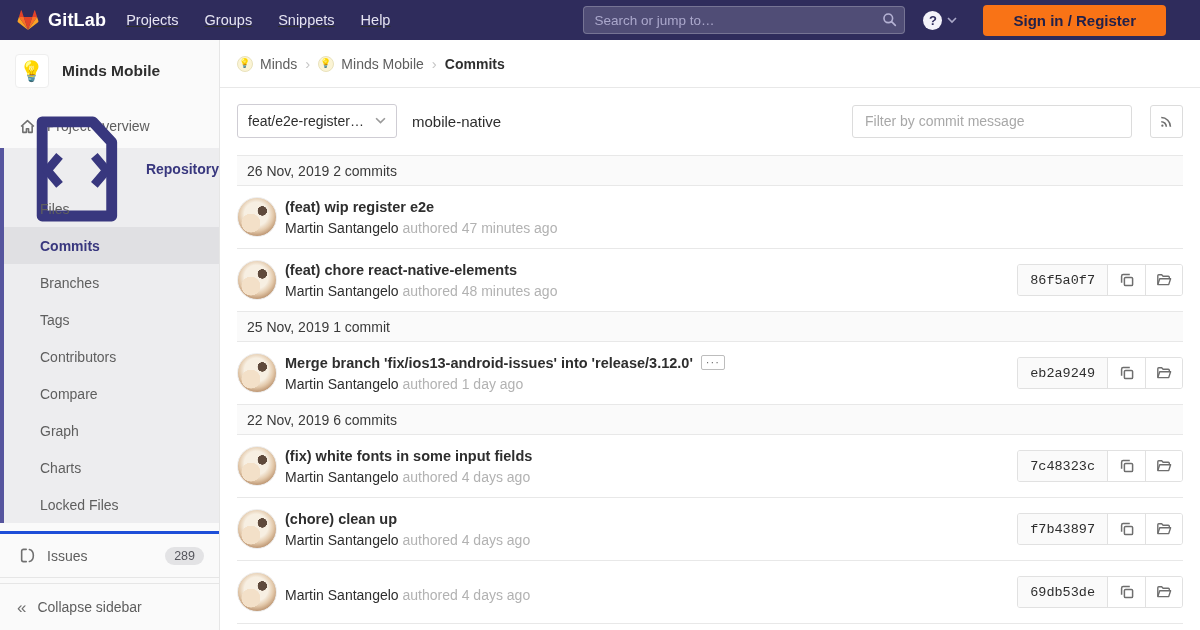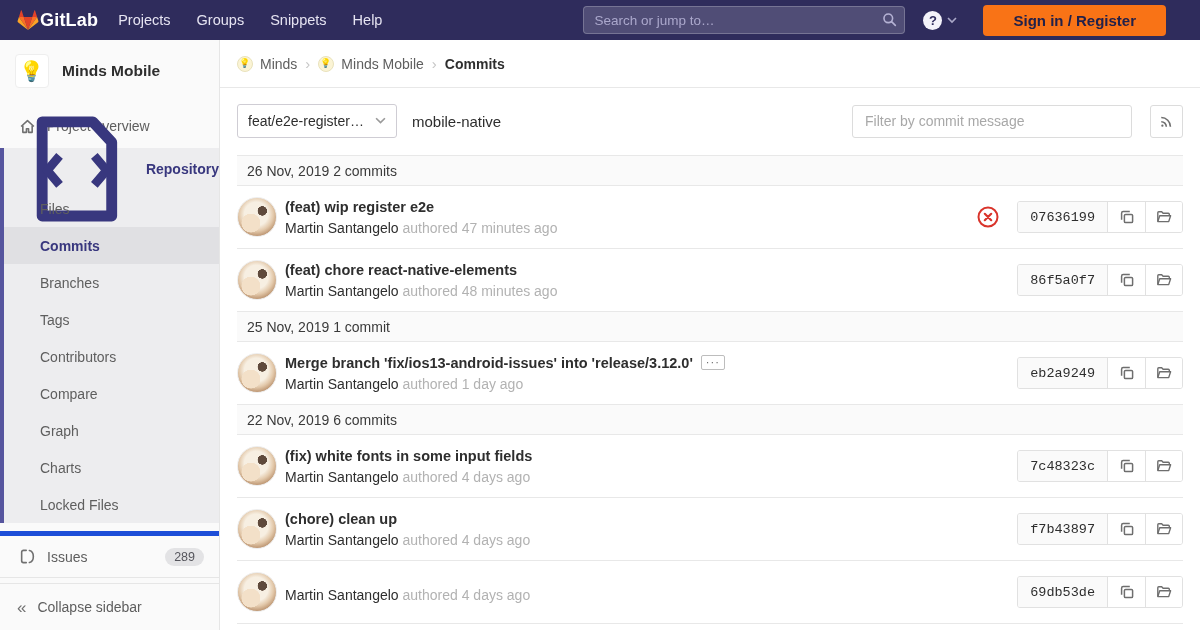--- a/index.html
+++ b/index.html
@@ -3,24 +3,24 @@
 <meta charset="utf-8">
 <style>
   * { margin:0; padding:0; box-sizing:border-box; }
   html,body { width:1200px; height:630px; overflow:hidden; }
   body { font-family:"Liberation Sans", sans-serif; font-size:14px; color:#2e2e2e; background:#fff; }
   a { text-decoration:none; color:inherit; }
   button { font-family:inherit; cursor:pointer; }
 
   
   .navbar { height:40px; background:#2f2c5c; display:flex; align-items:center; padding:0 16px; }
-  .brand { display:flex; align-items:center; margin-right:20px; }
+  .brand { display:flex; align-items:center; gap:8px; margin-right:20px; }
   .brand-logo { width:24px; height:24px; display:block; }
   .brand-name { color:#fff; font-size:18px; font-weight:bold; letter-spacing:.2px; }
-  .nav-items { display:flex; align-items:center; gap:26px; }
+  .nav-items { display:flex; align-items:center; gap:26px;text-decoration:underline; }
   .nav-item { color:#e6e4f2; font-size:14.5px; font-weight:500; cursor:pointer; }
   .nav-spacer { flex:1; }
   .nav-search { position:relative; width:322px; height:28px; margin-right:18px; }
   .nav-search input { width:100%; height:100%; background:rgba(255,255,255,.16); border:1px solid rgba(255,255,255,.22);
       border-radius:4px; color:#e6e4f2; padding:0 30px 0 10px; font-size:13.5px; outline:none; }
   .nav-search input::placeholder { color:#abA8cc; }
   .nav-search .search-ic { position:absolute; right:8px; top:6px; width:15px; height:15px; color:#b5b2d4; }
   .help-wrap { display:flex; align-items:center; gap:5px; margin-right:26px; cursor:pointer; }
   .help-circle { width:19px; height:19px; border-radius:50%; background:#f4f3fa; color:#2f2c5c;
       font-weight:bold; font-size:13px; display:flex; align-items:center; justify-content:center; }
@@ -38,21 +38,21 @@
       display:flex; align-items:center; justify-content:center; font-size:20px; }
   .project-name { font-size:15.5px; font-weight:bold; color:#2e2e2e; }
   .side-item { display:flex; align-items:center; height:44px; padding-left:19px; gap:11px; color:#5e5e5e; cursor:pointer; }
   .side-item .s-icon { width:17px; height:17px; color:#707070; flex:none; }
   .repo-section { border-left:4px solid #56559e; background:#ededef; }
   .repo-head { display:flex; align-items:center; height:42px; padding-left:15px; gap:11px; cursor:pointer; }
   .repo-head .s-icon { color:#38377e; }
   .repo-head .lbl { color:#38377e; font-weight:bold; }
   .sub-item { display:flex; align-items:center; height:37px; padding-left:36px; color:#5e5e5e; font-size:14px; cursor:pointer; }
   .sub-item.active { background:#e0e0e3; color:#38377e; font-weight:bold; }
-  .issues-row { margin-top:8px; border-top:5px solid #1d4ed8; border-bottom:1px solid #e6e6e6;
+  .issues-row { margin-top:8px; border-top:3px solid #1d4ed8; border-bottom:1px solid #e6e6e6;
       height:47px; display:flex; align-items:center; padding:0 15px 0 19px; gap:11px; color:#5e5e5e; cursor:pointer; }
   .issues-row .s-icon { width:17px; height:17px; color:#707070; }
   .count-badge { margin-left:auto; background:#e3e3e5; color:#55555c; border-radius:10px; font-size:12.5px;
       padding:2px 9px; }
   .collapse-row { position:absolute; left:0; right:0; bottom:0; height:47px; border-top:1px solid #e6e6e6;
       display:flex; align-items:center; padding-left:17px; gap:11px; color:#5e5e5e; cursor:pointer; background:#fafafa; }
   .collapse-ic { font-size:17px; color:#707070; line-height:1; }
 
   
   .main { flex:1; background:#fff; min-width:0; }
@@ -238,191 +238,170 @@
           <span class="photo-avatar"></span>
           <div class="commit-info">
             <div class="commit-title-line">
               <a class="commit-title">(feat) wip register e2e</a>
             </div>
             <div class="commit-meta">
               <a class="author-link">Martin Santangelo</a>
               <span class="authored-time">authored 47 minutes ago</span>
             </div>
           </div>
+        </div>
+
+        <div class="commit-row">
+          <span class="photo-avatar"></span>
+          <div class="commit-info">
+            <div class="commit-title-line">
+              <a class="commit-title">(feat) chore react-native-elements</a>
+            </div>
+            <div class="commit-meta">
+              <a class="author-link">Martin Santangelo</a>
+              <span class="authored-time">authored 48 minutes ago</span>
+            </div>
+          </div>
           <div class="commit-actions">
-            <svg class="status-failed" viewBox="0 0 22 22" fill="none" stroke="currentColor">
-              <circle cx="11" cy="11" r="9.5" stroke-width="2"></circle>
-              <path d="M7.8 7.8 l6.4 6.4 M14.2 7.8 l-6.4 6.4" stroke-width="2.2" stroke-linecap="round"></path>
-            </svg>
             <div class="sha-group">
-              <span class="sha-label">07636199</span>
+              <span class="sha-label">86f5a0f7</span>
               <button class="mini-btn">
                 <svg viewBox="0 0 16 16" fill="none" stroke="currentColor" stroke-width="1.5">
                   <rect x="5.4" y="5.4" width="8.2" height="8.2" rx="1.2"></rect>
                   <path d="M10.8 2.6 H4.2 a1.6 1.6 0 0 0 -1.6 1.6 v6.6"></path>
                 </svg>
               </button>
               <button class="mini-btn">
                 <svg viewBox="0 0 16 16" fill="none" stroke="currentColor" stroke-width="1.4" stroke-linejoin="round">
                   <path d="M1.8 12.6 V3.7 c0-.5.4-.9.9-.9 h3 l1.4 1.5 h5.3 c.5 0 .9.4.9.9 v1"></path>
                   <path d="M3.7 6.8 h10.9 l-1.9 5.8 H1.8 z"></path>
                 </svg>
               </button>
             </div>
           </div>
         </div>
 
+        <div class="date-band">25 Nov, 2019 1 commit</div>
+
         <div class="commit-row">
           <span class="photo-avatar"></span>
           <div class="commit-info">
             <div class="commit-title-line">
-              <a class="commit-title">(feat) chore react-native-elements</a>
-            </div>
-            <div class="commit-meta">
-              <a class="author-link">Martin Santangelo</a>
-              <span class="authored-time">authored 48 minutes ago</span>
+              <a class="commit-title">Merge branch 'fix/ios13-android-issues' into 'release/3.12.0'</a>
+              <button class="expander-btn">···</button>
+            </div>
+            <div class="commit-meta">
+              <a class="author-link">Martin Santangelo</a>
+              <span class="authored-time">authored 1 day ago</span>
             </div>
           </div>
           <div class="commit-actions">
             <div class="sha-group">
-              <span class="sha-label">86f5a0f7</span>
+              <span class="sha-label">eb2a9249</span>
               <button class="mini-btn">
                 <svg viewBox="0 0 16 16" fill="none" stroke="currentColor" stroke-width="1.5">
                   <rect x="5.4" y="5.4" width="8.2" height="8.2" rx="1.2"></rect>
                   <path d="M10.8 2.6 H4.2 a1.6 1.6 0 0 0 -1.6 1.6 v6.6"></path>
                 </svg>
               </button>
               <button class="mini-btn">
                 <svg viewBox="0 0 16 16" fill="none" stroke="currentColor" stroke-width="1.4" stroke-linejoin="round">
                   <path d="M1.8 12.6 V3.7 c0-.5.4-.9.9-.9 h3 l1.4 1.5 h5.3 c.5 0 .9.4.9.9 v1"></path>
                   <path d="M3.7 6.8 h10.9 l-1.9 5.8 H1.8 z"></path>
                 </svg>
               </button>
             </div>
           </div>
         </div>
 
-        <div class="date-band">25 Nov, 2019 1 commit</div>
+        <div class="date-band">22 Nov, 2019 6 commits</div>
 
         <div class="commit-row">
           <span class="photo-avatar"></span>
           <div class="commit-info">
             <div class="commit-title-line">
-              <a class="commit-title">Merge branch 'fix/ios13-android-issues' into 'release/3.12.0'</a>
-              <button class="expander-btn">···</button>
-            </div>
-            <div class="commit-meta">
-              <a class="author-link">Martin Santangelo</a>
-              <span class="authored-time">authored 1 day ago</span>
+              <a class="commit-title">(fix) white fonts in some input fields</a>
+            </div>
+            <div class="commit-meta">
+              <a class="author-link">Martin Santangelo</a>
+              <span class="authored-time">authored 4 days ago</span>
             </div>
           </div>
           <div class="commit-actions">
             <div class="sha-group">
-              <span class="sha-label">eb2a9249</span>
+              <span class="sha-label">7c48323c</span>
               <button class="mini-btn">
                 <svg viewBox="0 0 16 16" fill="none" stroke="currentColor" stroke-width="1.5">
                   <rect x="5.4" y="5.4" width="8.2" height="8.2" rx="1.2"></rect>
                   <path d="M10.8 2.6 H4.2 a1.6 1.6 0 0 0 -1.6 1.6 v6.6"></path>
                 </svg>
               </button>
               <button class="mini-btn">
                 <svg viewBox="0 0 16 16" fill="none" stroke="currentColor" stroke-width="1.4" stroke-linejoin="round">
                   <path d="M1.8 12.6 V3.7 c0-.5.4-.9.9-.9 h3 l1.4 1.5 h5.3 c.5 0 .9.4.9.9 v1"></path>
                   <path d="M3.7 6.8 h10.9 l-1.9 5.8 H1.8 z"></path>
                 </svg>
               </button>
             </div>
           </div>
         </div>
 
-        <div class="date-band">22 Nov, 2019 6 commits</div>
-
         <div class="commit-row">
           <span class="photo-avatar"></span>
           <div class="commit-info">
             <div class="commit-title-line">
-              <a class="commit-title">(fix) white fonts in some input fields</a>
+              <a class="commit-title">(chore) clean up</a>
             </div>
             <div class="commit-meta">
               <a class="author-link">Martin Santangelo</a>
               <span class="authored-time">authored 4 days ago</span>
             </div>
           </div>
           <div class="commit-actions">
             <div class="sha-group">
-              <span class="sha-label">7c48323c</span>
+              <span class="sha-label">f7b43897</span>
               <button class="mini-btn">
                 <svg viewBox="0 0 16 16" fill="none" stroke="currentColor" stroke-width="1.5">
                   <rect x="5.4" y="5.4" width="8.2" height="8.2" rx="1.2"></rect>
                   <path d="M10.8 2.6 H4.2 a1.6 1.6 0 0 0 -1.6 1.6 v6.6"></path>
                 </svg>
               </button>
               <button class="mini-btn">
                 <svg viewBox="0 0 16 16" fill="none" stroke="currentColor" stroke-width="1.4" stroke-linejoin="round">
                   <path d="M1.8 12.6 V3.7 c0-.5.4-.9.9-.9 h3 l1.4 1.5 h5.3 c.5 0 .9.4.9.9 v1"></path>
                   <path d="M3.7 6.8 h10.9 l-1.9 5.8 H1.8 z"></path>
                 </svg>
               </button>
             </div>
           </div>
         </div>
 
         <div class="commit-row">
           <span class="photo-avatar"></span>
           <div class="commit-info">
-            <div class="commit-title-line">
-              <a class="commit-title">(chore) clean up</a>
-            </div>
             <div class="commit-meta">
               <a class="author-link">Martin Santangelo</a>
               <span class="authored-time">authored 4 days ago</span>
             </div>
           </div>
           <div class="commit-actions">
             <div class="sha-group">
-              <span class="sha-label">f7b43897</span>
+              <span class="sha-label">69db53de</span>
               <button class="mini-btn">
                 <svg viewBox="0 0 16 16" fill="none" stroke="currentColor" stroke-width="1.5">
                   <rect x="5.4" y="5.4" width="8.2" height="8.2" rx="1.2"></rect>
                   <path d="M10.8 2.6 H4.2 a1.6 1.6 0 0 0 -1.6 1.6 v6.6"></path>
                 </svg>
               </button>
               <button class="mini-btn">
                 <svg viewBox="0 0 16 16" fill="none" stroke="currentColor" stroke-width="1.4" stroke-linejoin="round">
                   <path d="M1.8 12.6 V3.7 c0-.5.4-.9.9-.9 h3 l1.4 1.5 h5.3 c.5 0 .9.4.9.9 v1"></path>
                   <path d="M3.7 6.8 h10.9 l-1.9 5.8 H1.8 z"></path>
                 </svg>
               </button>
             </div>
           </div>
         </div>
 
-        <div class="commit-row">
-          <span class="photo-avatar"></span>
-          <div class="commit-info">
-            <div class="commit-meta">
-              <a class="author-link">Martin Santangelo</a>
-              <span class="authored-time">authored 4 days ago</span>
-            </div>
-          </div>
-          <div class="commit-actions">
-            <div class="sha-group">
-              <span class="sha-label">69db53de</span>
-              <button class="mini-btn">
-                <svg viewBox="0 0 16 16" fill="none" stroke="currentColor" stroke-width="1.5">
-                  <rect x="5.4" y="5.4" width="8.2" height="8.2" rx="1.2"></rect>
-                  <path d="M10.8 2.6 H4.2 a1.6 1.6 0 0 0 -1.6 1.6 v6.6"></path>
-                </svg>
-              </button>
-              <button class="mini-btn">
-                <svg viewBox="0 0 16 16" fill="none" stroke="currentColor" stroke-width="1.4" stroke-linejoin="round">
-                  <path d="M1.8 12.6 V3.7 c0-.5.4-.9.9-.9 h3 l1.4 1.5 h5.3 c.5 0 .9.4.9.9 v1"></path>
-                  <path d="M3.7 6.8 h10.9 l-1.9 5.8 H1.8 z"></path>
-                </svg>
-              </button>
-            </div>
-          </div>
-        </div>
-
       </div>
     </div>
   </main>
 </div>
 
 </body></html>

